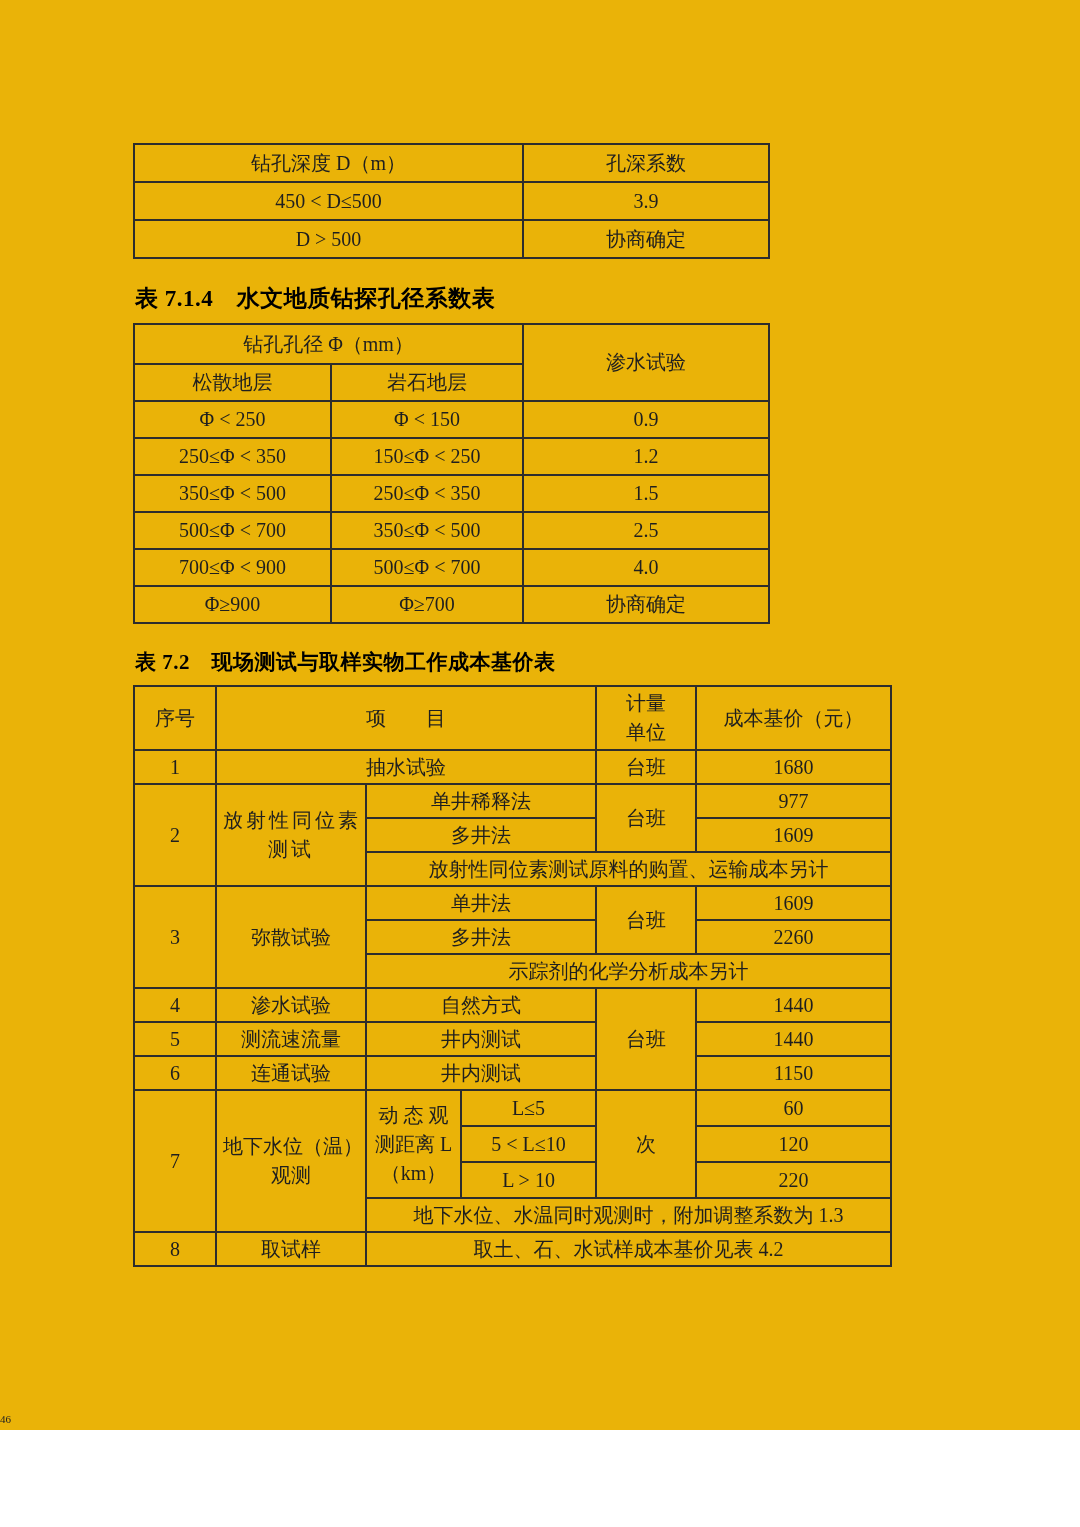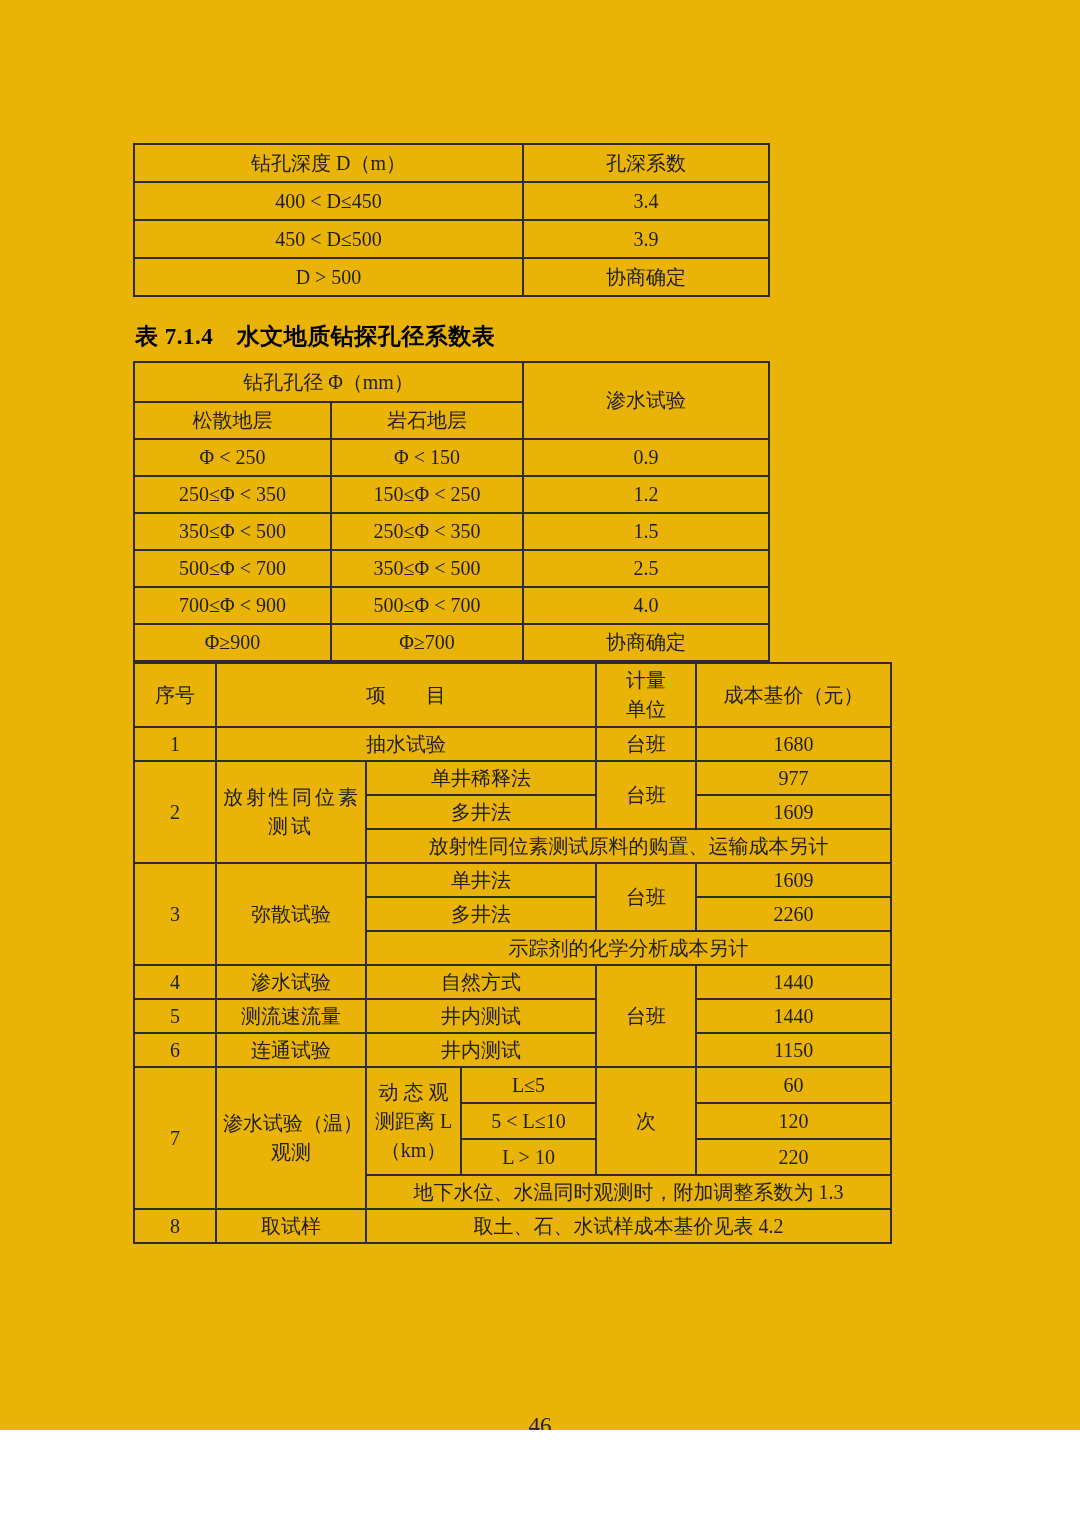--- a/index.html
+++ b/index.html
@@ -62,44 +62,40 @@
     color: #000;
     font-size: 21px;
     margin: 24px 0 9px 2px;
     letter-spacing: 0.5px;
   }
   .page-number {
     position: absolute;
     top: 1413px;
     left: 0;
     width: 1080px;
-    text-align: center;
-    font-size: 23px;
+    text-align: left;
+    font-size: 11px;
     color: #222;
   }
 </style>
 </head>
 <body>
 
 <div class="page">
   <div class="content">
 
     <table class="tbl t1">
       <colgroup>
           <col style="width:389px">
           <col style="width:246px">
         </colgroup>
       <tbody>
           <tr>
         <td>钻孔深度 D（m）</td>
         <td>孔深系数</td>
-      </tr>
-      <tr>
-        <td>400 &lt; D≤450</td>
-        <td>3.4</td>
       </tr>
       <tr>
         <td>450 &lt; D≤500</td>
         <td>3.9</td>
       </tr>
       <tr>
         <td>D &gt; 500</td>
         <td>协商确定</td>
       </tr>
     </tbody>
@@ -149,20 +145,21 @@
       </tr>
       <tr>
         <td>Φ≥900</td>
         <td>Φ≥700</td>
         <td>协商确定</td>
       </tr>
     </tbody>
       </table>
 
 
+    <div class="tbl-title2">表 7.2　现场测试与取样实物工作成本基价表</div>
 
     <table class="tbl t3">
       <colgroup>
         <col style="width:82px">
           <col style="width:150px">
           <col style="width:95px">
         <col style="width:135px">
           <col style="width:100px">
           <col style="width:195px">
       </colgroup>
@@ -223,21 +220,21 @@
         <td>1440</td>
       </tr>
       <tr>
         <td>6</td>
         <td class="name">连通试验</td>
         <td colspan="2" class="name">井内测试</td>
         <td>1150</td>
       </tr>
       <tr class="r7">
         <td rowspan="4">7</td>
-        <td rowspan="4" class="name pre">渗水试验（温）
+        <td rowspan="4" class="name pre">地下水位（温）
 观测</td>
         <td rowspan="3" class="sub pre">动 态 观
 测距离 L
 （km）</td>
         <td class="name">L≤5</td>
         <td rowspan="3">次</td>
         <td>60</td>
       </tr>
       <tr class="r7">
         <td class="name">5 &lt; L≤10</td>

